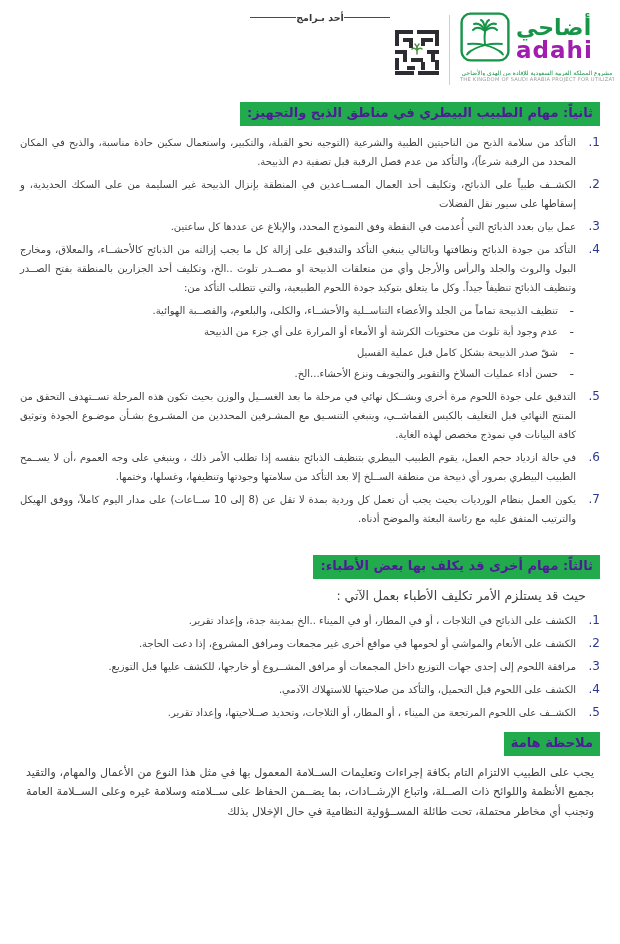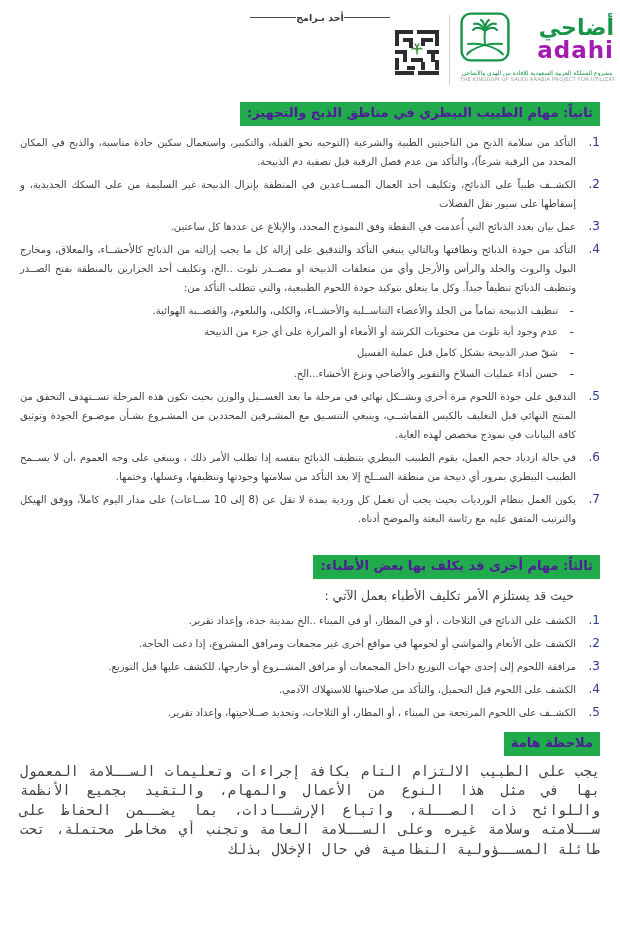--- a/index.html
+++ b/index.html
@@ -2,21 +2,21 @@
 <html lang="ar"><head>
 <meta charset="utf-8">
 <style>
   html,body{margin:0;padding:0;background:#fff;}
   .page{width:620px;height:944px;background:#fff;overflow:hidden;direction:rtl;
         font-family:"DejaVu Sans",sans-serif;color:#414042;display:flex;flex-direction:column;box-sizing:border-box;}
   
   header{display:flex;align-items:flex-start;gap:10px;padding:12px 6px 0 0;height:92px;box-sizing:border-box;}
   .adahi{width:154px;flex:0 0 auto;}
   .adahi-main{display:flex;align-items:center;gap:6px;}
-  .adahi-words{flex:1;text-align:right;}
+  .adahi-words{flex:1;text-align:left;}
   .adahi-ar{color:#169448;font-weight:bold;font-size:22px;line-height:1.05;}
   .adahi-en{color:#a21caf;font-weight:bold;font-size:23px;line-height:1;letter-spacing:1px;}
   .tag-ar{color:#169448;font-size:6px;text-align:center;margin-top:3px;white-space:nowrap;overflow:hidden;}
   .tag-en{color:#9b9b9b;font-size:5.2px;text-align:center;white-space:nowrap;overflow:hidden;letter-spacing:.2px;direction:ltr;}
   .vdiv{width:1px;background:#cfcfcf;height:70px;margin-top:3px;flex:0 0 auto;}
   .rc{width:238px;flex:0 0 auto;}
   .program-line{display:flex;align-items:center;justify-content:center;
                 font-weight:bold;font-size:9.5px;color:#3a3a3e;letter-spacing:3px;}
   .hline{flex:0 0 46px;border-top:1.5px solid #4a4a4e;height:0;}
   .rc-main{display:flex;gap:8px;margin-top:7px;align-items:flex-start;}
@@ -27,24 +27,24 @@
   main{flex:1;padding:6px 20px 0 20px;}
   .sec-bar-wrap{text-align:right;margin:4px 0 7px;}
   .sec-bar{display:inline-block;background:#22ab4c;color:#4c1d95;font-weight:bold;font-size:13px;
            padding:3px 7px 4px;line-height:1.3;}
   .num-item{display:flex;gap:7px;margin-bottom:4px;}
   .num{color:#2b3990;font-size:12px;line-height:19px;min-width:17px;flex:0 0 auto;}
   .itext{flex:1;font-size:10px;line-height:19px;text-align:justify;}
   .dash-list{margin:0 26px 4px 0;}
   .dash-item{display:flex;gap:7px;margin-bottom:2px;}
   .dash{width:9px;line-height:19px;font-size:12.5px;flex:0 0 auto;}
-  .intro{margin:2px 26px 6px 0;font-size:12.5px;line-height:19px;}
+  .intro{margin:2px 14px 6px 0;font-size:12.5px;line-height:19px;}
   .mt{margin-top:27px;}
   .note-wrap{margin-top:10px;text-align:right;}
-  .note-body{font-size:14px;line-height:19.5px;text-align:justify;margin:5px 0 0;font-family:Liberation Mono, monospace;}
+  .note-body{font-size:11px;line-height:19.5px;text-align:justify;margin:5px 6px 0;}
   footer{direction:ltr;text-align:center;font-size:11px;color:#1a1a1a;padding:6px 0 14px;margin-top:auto;}
 </style>
 </head>
 <body>
 
 <div class="page">
 
   <header>
     <div class="adahi">
       <div class="adahi-main">
@@ -151,21 +151,21 @@
       <div class="dash-item">
         <span class="dash">-</span>
         <div class="itext">عدم وجود أية تلوث من محتويات الكرشة أو الأمعاء أو المرارة على أي جزء من الذبيحة</div>
       </div>
       <div class="dash-item">
         <span class="dash">-</span>
         <div class="itext">شقّ صدر الذبيحة بشكل كامل قبل عملية الفسيل</div>
       </div>
       <div class="dash-item">
         <span class="dash">-</span>
-        <div class="itext">حسن أداء عمليات السلاخ والتقوير والأضاحي ونزع الأحشاء...الخ.</div>
+        <div class="itext">حسن أداء عمليات السلاخ والتقوير والتجويف ونزع الأحشاء...الخ.</div>
       </div>
     </div>
 
     <div class="num-item">
       <span class="num">5.</span>
       <div class="itext">التدقيق على جودة اللحوم مرة أخرى وبشــكل نهائي في مرحلة ما بعد الغســيل والوزن بحيث تكون هذه المرحلة تســتهدف التحقق من المنتج النهائي قبل التغليف بالكيس القماشــي، وينبغي التنسـيق مع المشـرفين المحددين من المشـروع بشـأن موضـوع الجودة وتوثيق كافة البيانات في نموذج مخصص لهذه الغاية.</div>
     </div>
     <div class="num-item">
       <span class="num">6.</span>
       <div class="itext">في حالة ازدياد حجم العمل، يقوم الطبيب البيطري بتنظيف الذبائح بنفسه إذا تطلب الأمر ذلك ، وينبغي على وجه العموم ،أن لا يســمح الطبيب البيطري بمرور أي ذبيحة من منطقة الســلخ إلا بعد التأكد من سلامتها وجودتها وتنظيفها، وغسلها، وختمها.</div>

